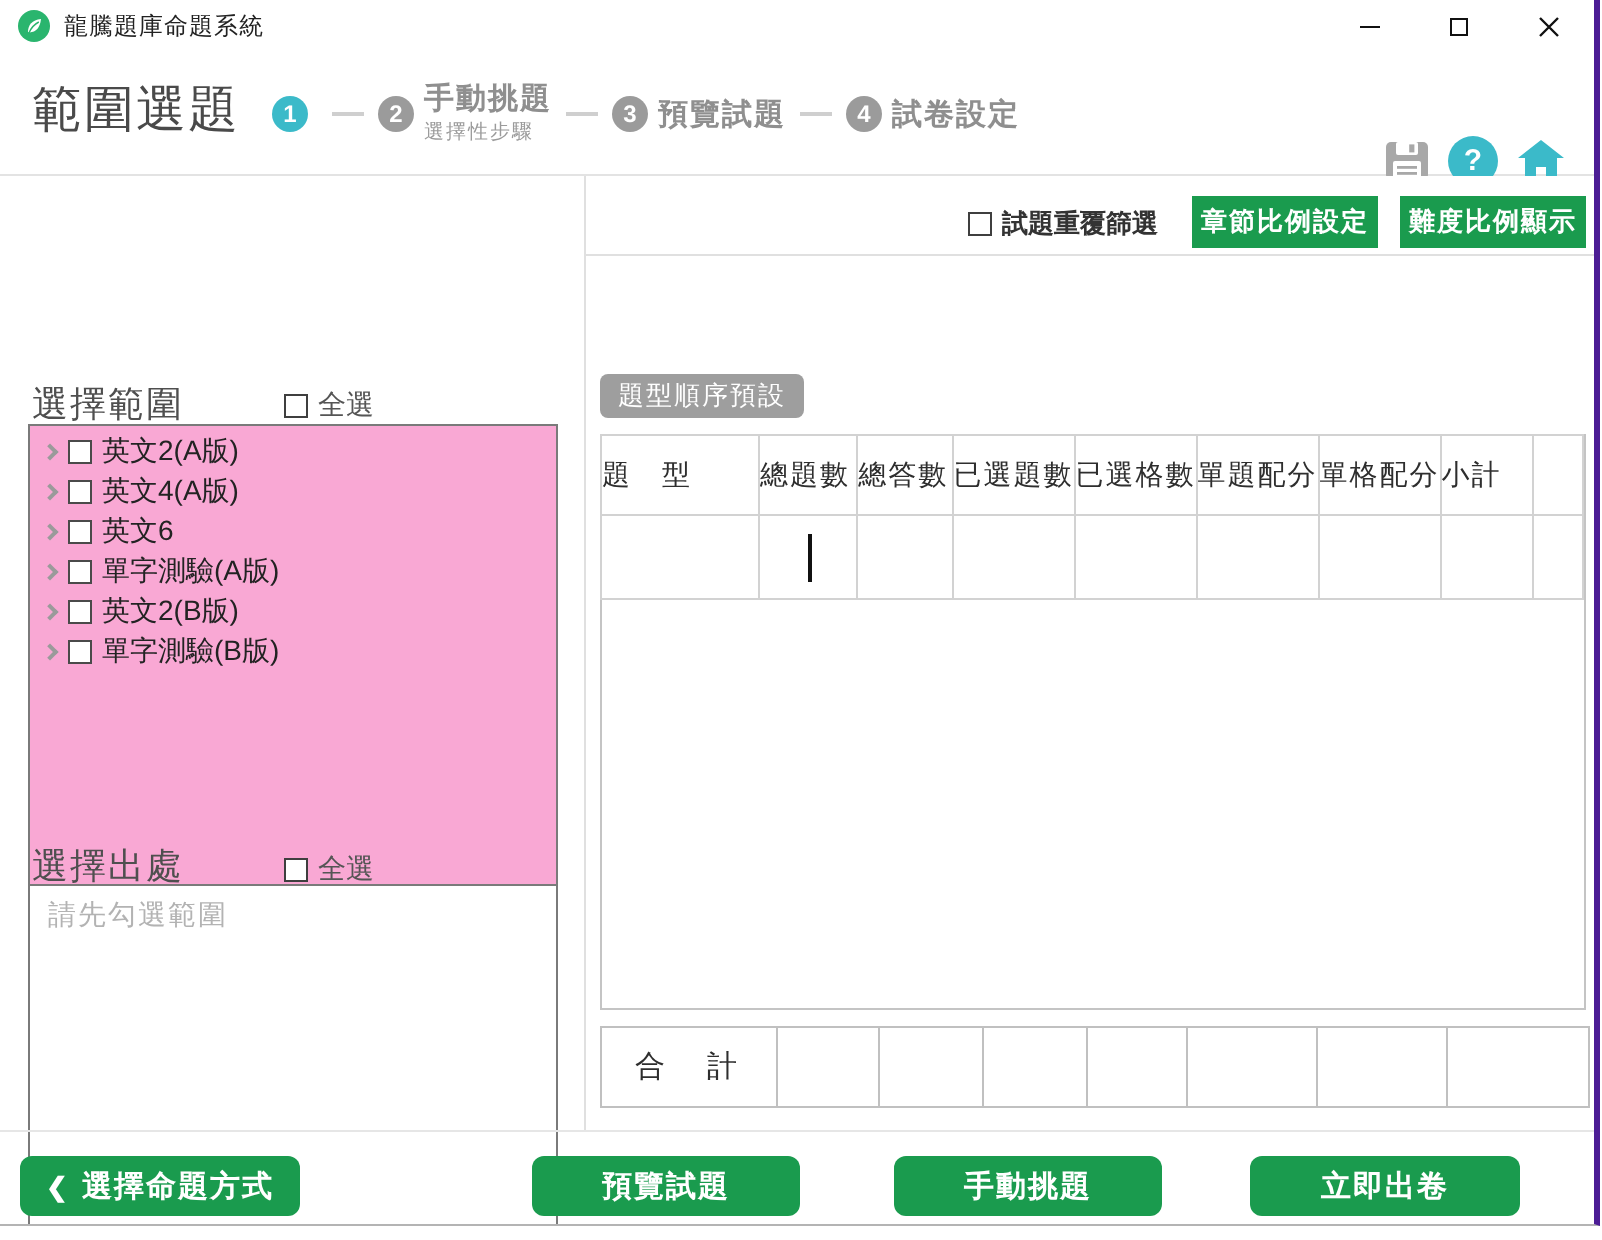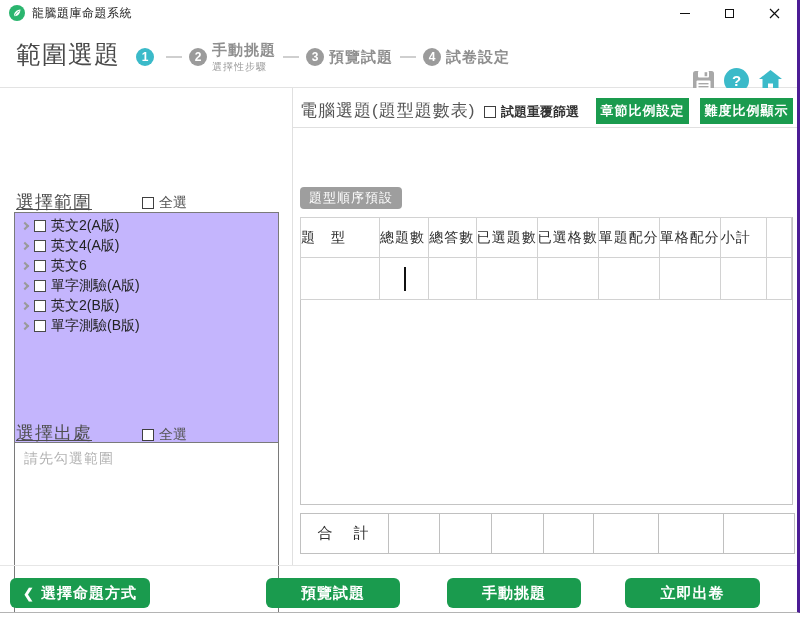--- a/index.html
+++ b/index.html
@@ -34,28 +34,28 @@
   .step-col { display:flex; flex-direction:column; line-height:1.1; }
   .step-sublabel { font-size:10px; color:#9b9b9b; margin-top:2px; letter-spacing:1px; }
   .step-dash { width:16px; height:2px; background:#cfcfcf; margin:0 7px; }
   .header-icons { position:absolute; right:14px; top:42px; display:flex; align-items:center; gap:9px; }
   .help-circle { width:25px; height:25px; border-radius:50%; background:#3bbac9; color:#fff;
     font-size:15px; font-weight:bold; display:flex; align-items:center; justify-content:center; }
 
   
   .left-panel { position:absolute; left:0; top:88px; width:293px; height:477px;
     border-right:1px solid #e0e0e0; background:#fff; }
-  .section-title { font-size:18px; color:#4f4f4f; letter-spacing:1px;text-decoration:underline; }
+  .section-title { font-size:18px; color:#4f4f4f; letter-spacing:1px; }
   .cbx-row { display:flex; align-items:center; gap:5px; }
   .cbx { width:12px; height:12px; border:1px solid #3f3f3f; background:#fff; display:inline-block; flex:none; }
   .cbx-label { font-size:14px; color:#555; }
   .range-title { position:absolute; left:16px; top:102px; }
   .range-selectall { position:absolute; left:142px; top:106px; }
   .tree-box { position:absolute; left:14px; top:124px; width:265px; height:238px;
-    border:1px solid #7a7a7a; background:#c4b5fd; overflow:hidden; padding-top:3px;text-align:center; }
+    border:1px solid #7a7a7a; background:#f9a8d4; overflow:hidden; padding-top:3px;text-align:center; }
   .tree-item { display:flex; align-items:center; height:20px; padding-left:7px; }
   .chev { width:6px; height:6px; border-top:2px solid #9a9a9a; border-right:2px solid #9a9a9a;
     transform:rotate(45deg); margin-right:6px; flex:none; }
   .tree-item .cbx { margin-right:5px; border-color:#4a4a4a; }
   .tree-label { font-size:14px; color:#232323; }
   .source-title { position:absolute; left:16px; top:333px; }
   .source-selectall { position:absolute; left:142px; top:338px; }
   .source-box { position:absolute; left:14px; top:354px; width:265px; height:196px;
     border:1px solid #7a7a7a; background:#fff; padding:6px 9px; }
   .placeholder { font-size:14px; color:#b3b3b3; letter-spacing:1px; }
@@ -218,21 +218,20 @@
     <div class="cbx-row source-selectall">
       <span class="cbx"></span>
       <span class="cbx-label">全選</span>
     </div>
     <div class="source-box">
       <span class="placeholder">請先勾選範圍</span>
     </div>
   </div>
 
   <div class="right-panel">
-    <div class="rp-title">電腦選題(題型題數表)</div>
     <div class="cbx-row rp-dup">
       <span class="cbx"></span>
       <span class="cbx-label">試題重覆篩選</span>
     </div>
     <button class="green-btn btn-chapter">章節比例設定</button>
     <button class="green-btn btn-difficulty">難度比例顯示</button>
     <div class="rp-divider"></div>
 
     <div class="order-pill">題型順序預設</div>
 

